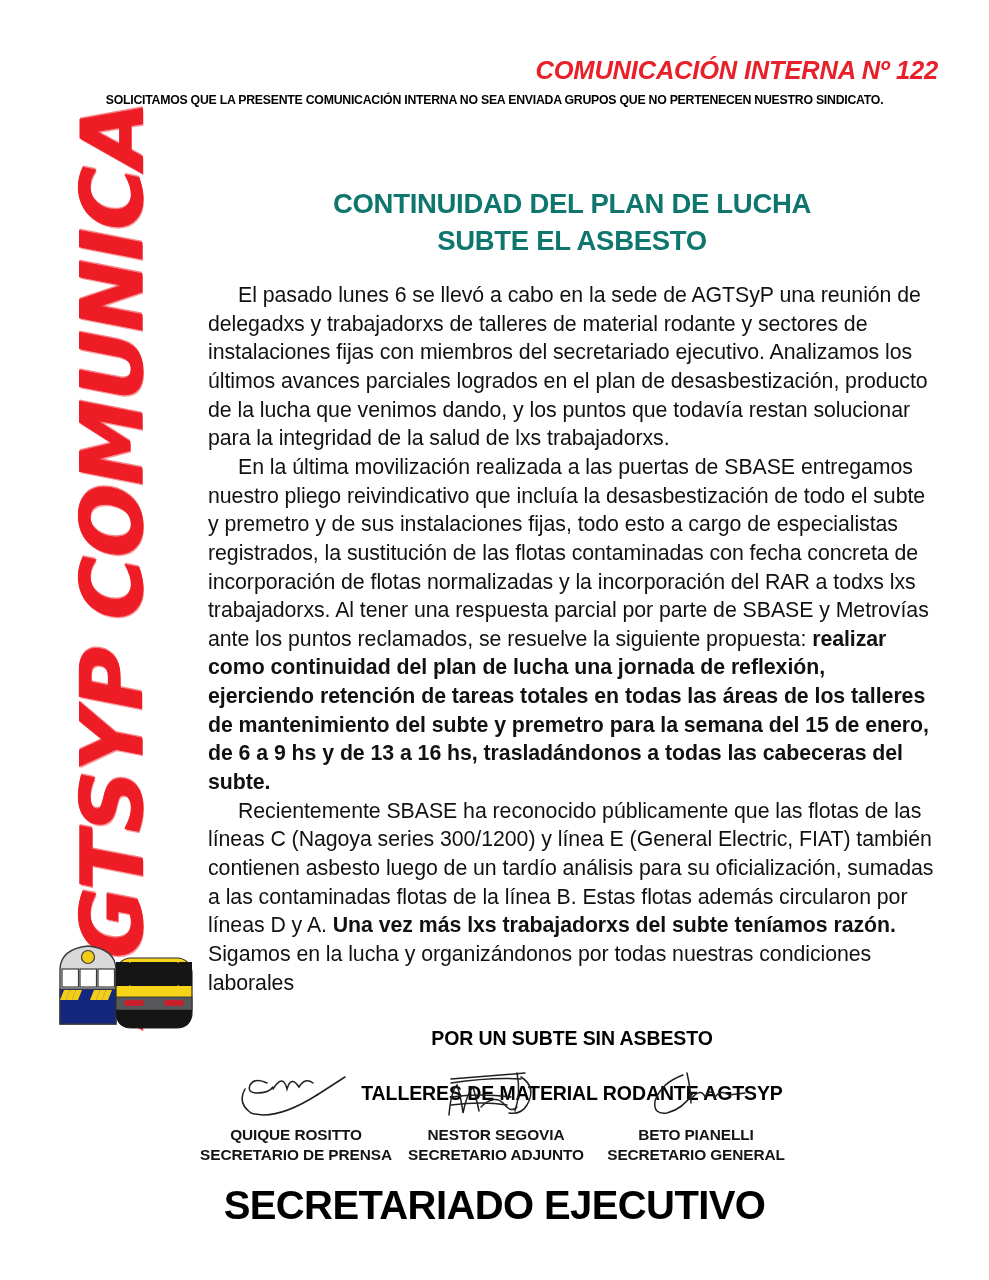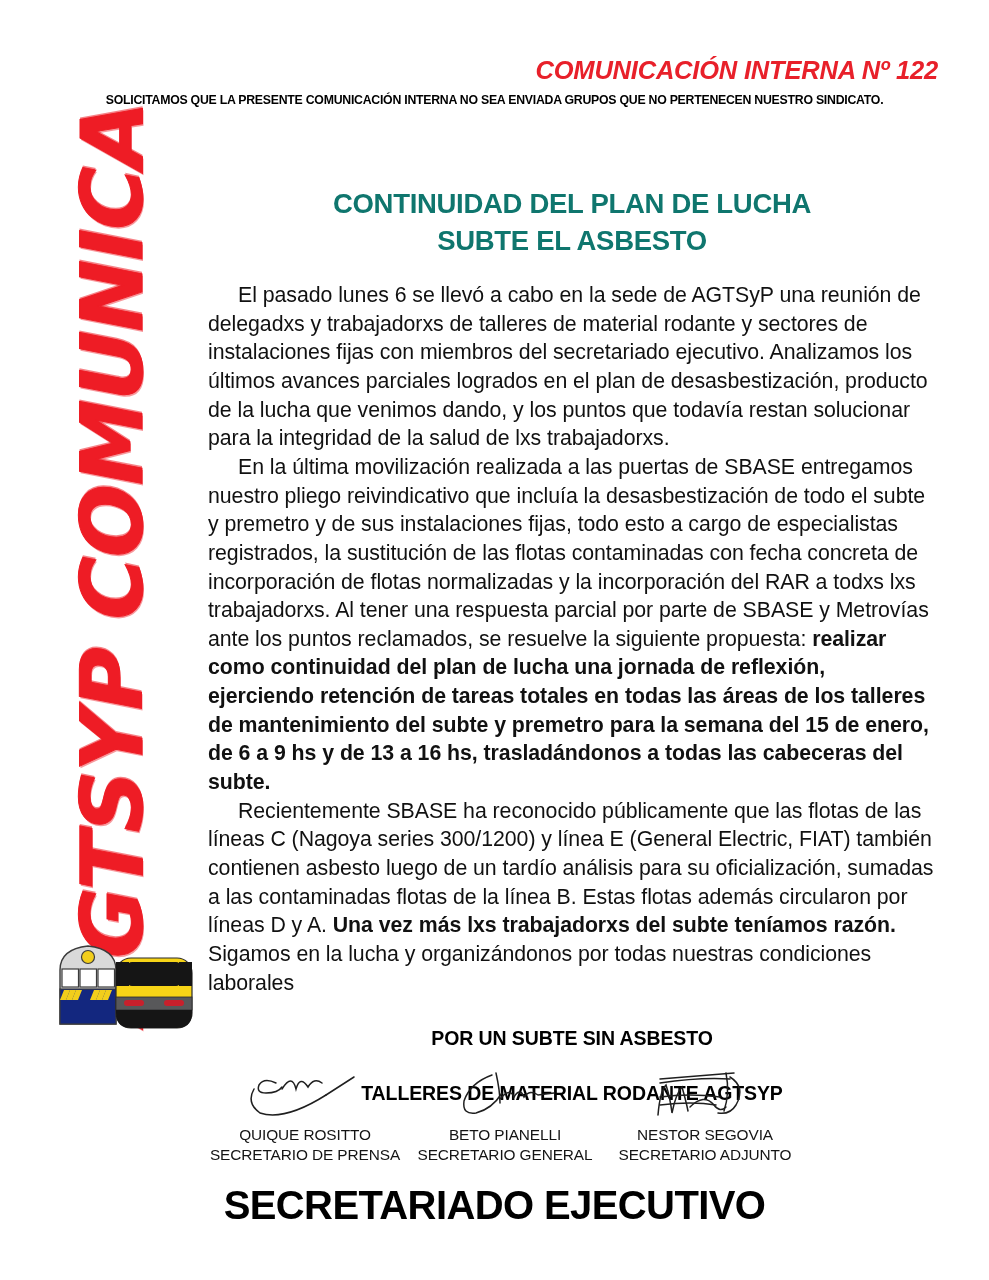--- a/index.html
+++ b/index.html
@@ -128,26 +128,27 @@
     font-weight: bold;
     font-size: 19.5px;
     line-height: 1.36;
     letter-spacing: -0.1px;
   }
   .slogan span { display: block; margin-top: 28px; }
 
   
   .signatures {
     position: absolute;
-    left: 205px;
+    left: 196px;
     top: 1063px;
     width: 600px;
     display: flex;
     justify-content: flex-start;
     align-items: flex-end;
+    font-weight: bold;
   }
   .sig-block {
     text-align: center;
     width: 200px;
   }
   .sig-mark {
     height: 62px;
     display: flex;
     align-items: flex-end;
     justify-content: center;
@@ -253,51 +254,51 @@
           <g fill="none" stroke="#1f1f1f" stroke-width="1.5" stroke-linecap="round">
             <path d="M46 20 Q34 14 29 22 Q26 30 36 30 Q48 30 52 24"></path>
             <path d="M24 26 Q16 40 30 50 Q55 58 96 32"></path>
             <path d="M52 26 Q62 10 66 26 Q70 12 78 24 Q84 14 92 20"></path>
             <path d="M96 32 L124 14"></path>
           </g>
         </svg>
       </div>
       <div class="sig-name">QUIQUE ROSITTO</div>
       <div class="sig-role">SECRETARIO DE PRENSA</div>
-    </div>
-
-    <div class="sig-block">
-      <div class="sig-mark">
-        <svg viewBox="0 0 150 62" width="150" height="62">
-          <g fill="none" stroke="#1f1f1f" stroke-width="1.5" stroke-linecap="round">
-            <path d="M62 12 Q40 20 34 38 Q32 52 46 50 Q62 46 72 30"></path>
-            <path d="M66 10 Q70 28 70 40"></path>
-            <path d="M70 36 Q80 24 84 34 Q90 24 94 34 Q100 26 108 32 L124 30"></path>
-          </g>
-        </svg>
-      </div>
-      <div class="sig-name">BETO PIANELLI</div>
-      <div class="sig-role">SECRETARIO GENERAL</div>
     </div>
 
     <div class="sig-block">
       <div class="sig-mark">
         <svg viewBox="0 0 150 62" width="150" height="62">
           <g fill="none" stroke="#1f1f1f" stroke-width="1.5" stroke-linecap="round">
             <path d="M30 16 L104 10"></path>
             <path d="M30 20 Q70 14 100 16"></path>
             <path d="M28 52 Q30 28 36 22 Q40 34 42 50 Q46 30 52 24 Q56 38 58 48"></path>
             <path d="M30 34 Q60 30 90 34"></path>
             <path d="M30 42 Q62 38 86 42"></path>
             <path d="M60 44 Q74 30 84 42 Q90 50 96 44"></path>
             <path d="M100 14 Q116 24 106 42 Q100 52 88 50"></path>
             <path d="M96 10 Q100 30 94 48"></path>
           </g>
         </svg>
       </div>
       <div class="sig-name">NESTOR SEGOVIA</div>
       <div class="sig-role">SECRETARIO ADJUNTO</div>
     </div>
+
+    <div class="sig-block">
+      <div class="sig-mark">
+        <svg viewBox="0 0 150 62" width="150" height="62">
+          <g fill="none" stroke="#1f1f1f" stroke-width="1.5" stroke-linecap="round">
+            <path d="M62 12 Q40 20 34 38 Q32 52 46 50 Q62 46 72 30"></path>
+            <path d="M66 10 Q70 28 70 40"></path>
+            <path d="M70 36 Q80 24 84 34 Q90 24 94 34 Q100 26 108 32 L124 30"></path>
+          </g>
+        </svg>
+      </div>
+      <div class="sig-name">BETO PIANELLI</div>
+      <div class="sig-role">SECRETARIO GENERAL</div>
+    </div>
   </div>
 
   <div class="footer-title">SECRETARIADO EJECUTIVO</div>
 
 </div>
 
 </body></html>

